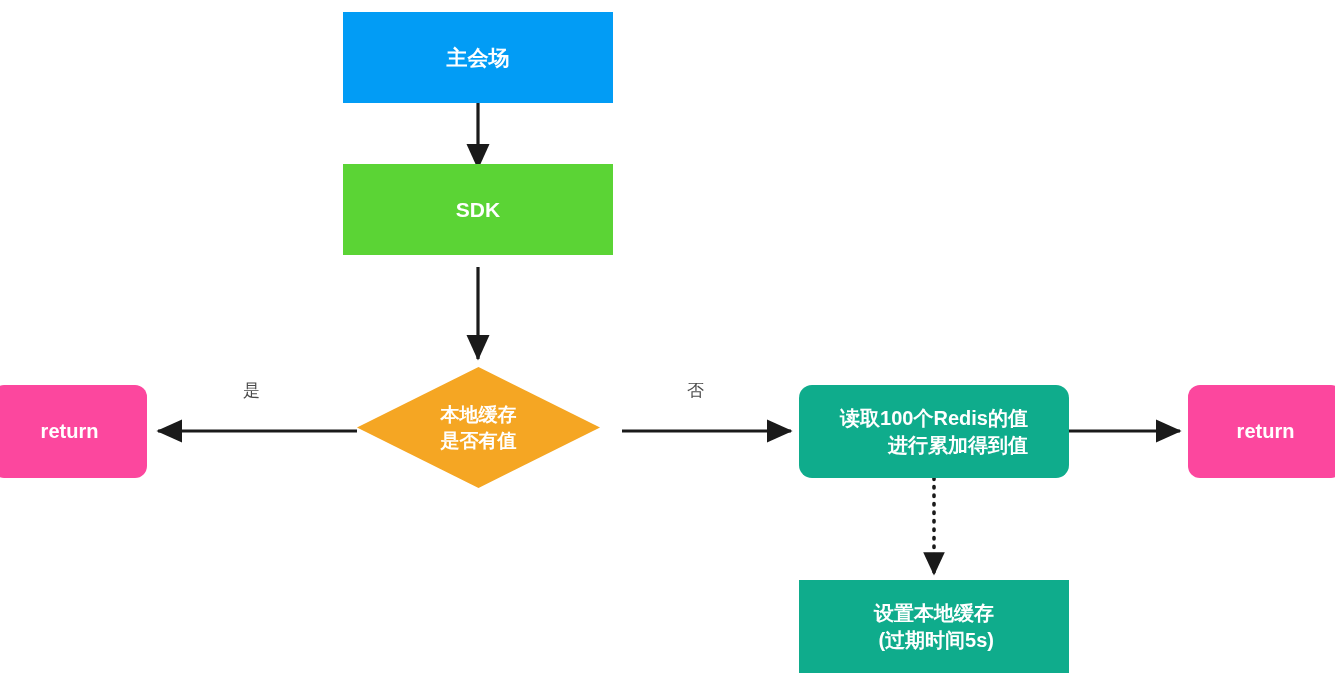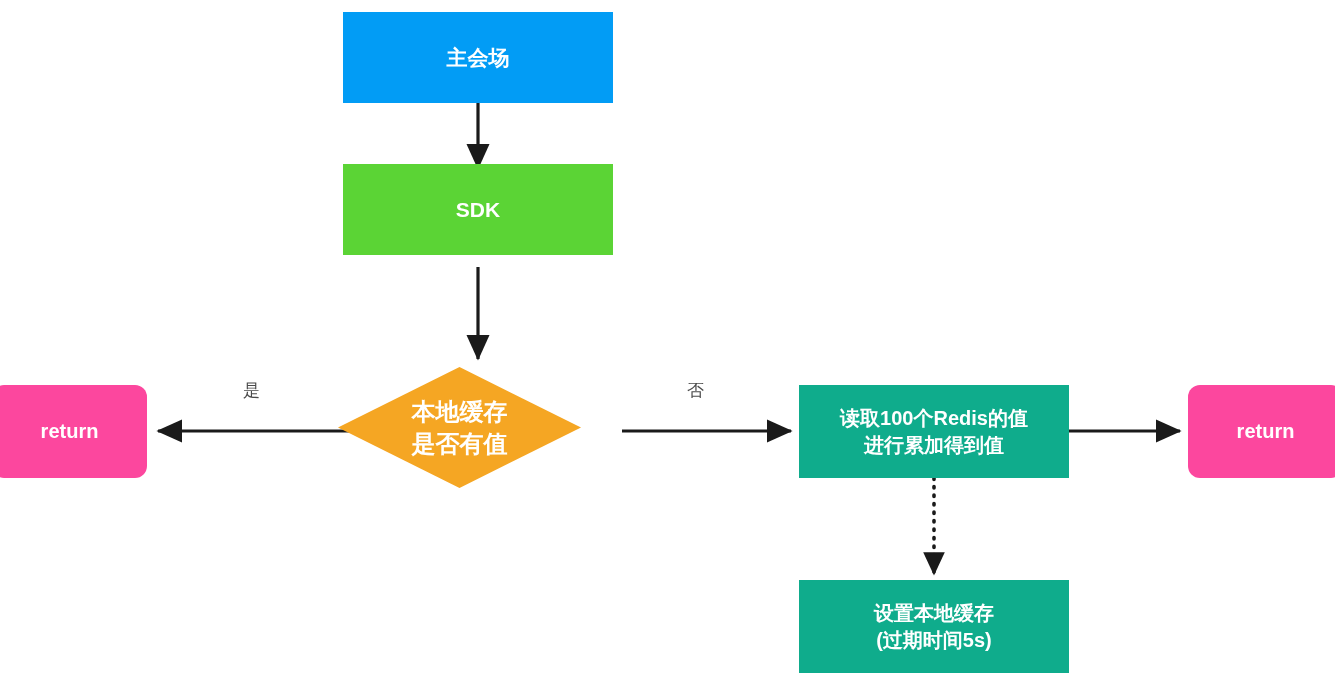--- a/index.html
+++ b/index.html
@@ -24,21 +24,21 @@
     top: 0;
     width: 1335px;
     height: 675px;
   }
   .node {
     position: absolute;
     box-sizing: border-box;
     display: flex;
     align-items: center;
     justify-content: center;
-    text-align: center;
+    text-align: right;
     color: #ffffff;
     font-weight: bold;
     line-height: 1.32;
     white-space: pre-line;
   }
   .node-main {
     left: 343px;
     top: 12px;
     width: 270px;
     height: 91px;
@@ -47,25 +47,25 @@
   }
   .node-sdk {
     left: 343px;
     top: 164px;
     width: 270px;
     height: 91px;
     background: #5bd435;
     font-size: 21px;
   }
   .node-decision {
-    left: 338px;
+    left: 357px;
     top: 367px;
     width: 243px;
     height: 121px;
-    font-size: 24px;
+    font-size: 19px;
   }
   .diamond-shape {
     position: absolute;
     left: 0;
     top: 0;
     width: 100%;
     height: 100%;
     background: #f5a623;
     -webkit-clip-path: polygon(50% 0%, 100% 50%, 50% 100%, 0% 50%);
     clip-path: polygon(50% 0%, 100% 50%, 50% 100%, 0% 50%);
@@ -92,20 +92,21 @@
     border-radius: 12px;
     font-size: 20px;
   }
   .node-redis {
     left: 799px;
     top: 385px;
     width: 270px;
     height: 93px;
     background: #0fac8c;
     font-size: 20px;
+    border-radius: 13px;
   }
   .node-setcache {
     left: 799px;
     top: 580px;
     width: 270px;
     height: 93px;
     background: #0fac8c;
     font-size: 20px;
   }
   .edge-label {

